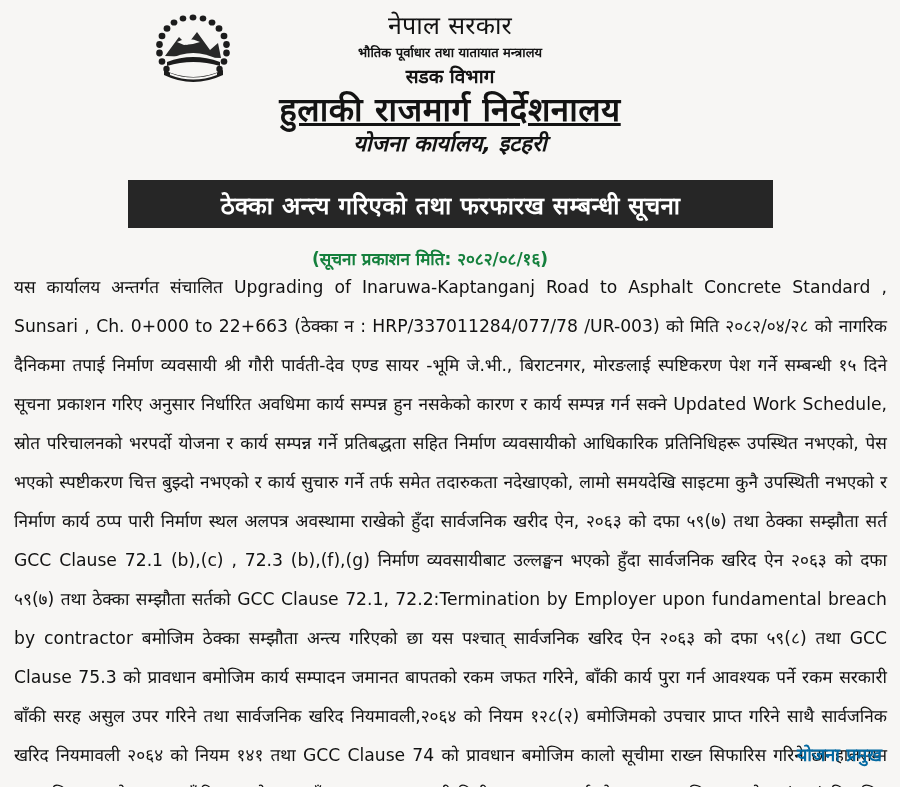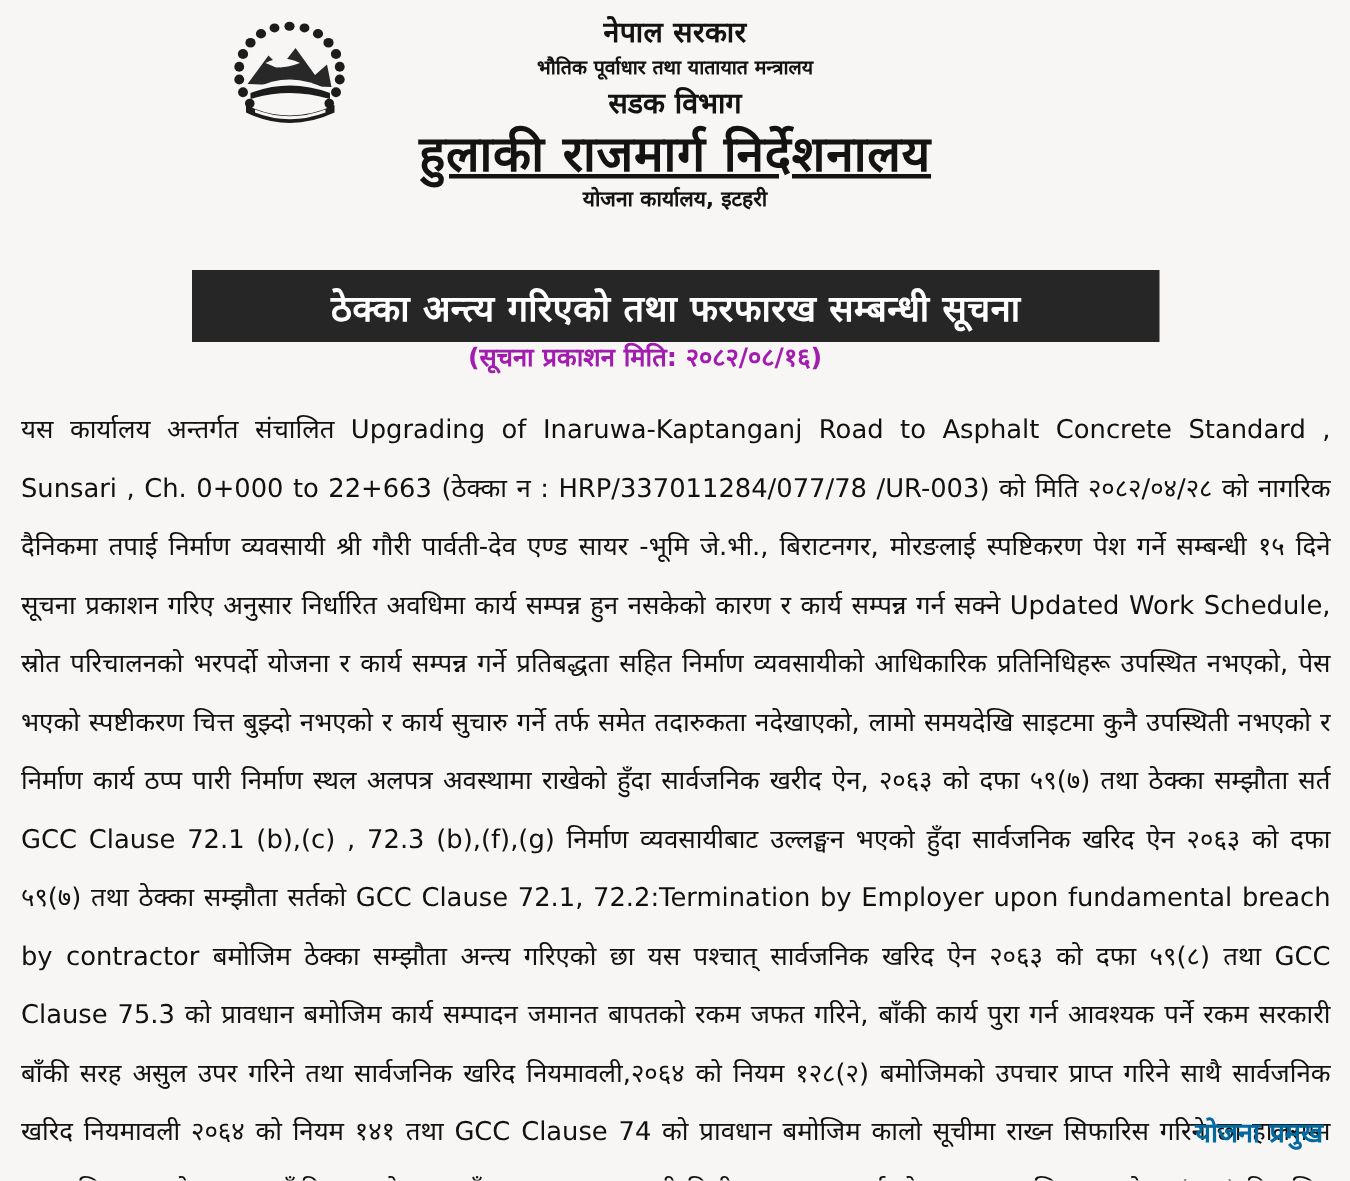--- a/index.html
+++ b/index.html
@@ -43,22 +43,22 @@
   }
   .emblem svg { display: block; width: 82px; height: 78px; }
 
   .lh-line {
     text-align: center;
     color: #131313;
     line-height: 1.15;
     font-family: "DejaVu Sans", "Liberation Sans", sans-serif;
   }
   .lh-govt {
-    font-size: 19px;
-    font-weight: 700;
+    font-size: 25px;
+    font-weight: 400;
     letter-spacing: .2px;
     padding-top: 4px;
   }
   .lh-ministry {
     font-size: 13px;
     font-weight: 600;
     padding-top: 5px;
   }
   .lh-department {
     font-size: 19px;
@@ -66,23 +66,24 @@
     padding-top: 5px;
   }
   .lh-directorate {
     font-size: 33px;
     font-weight: 700;
     padding-top: 3px;
     letter-spacing: .5px;
     text-decoration: underline;
   }
   .lh-office {
-    font-size: 14px;
+    font-size: 22px;
     font-weight: 600;
     padding-top: 3px;
+    font-style: italic;
   }
 
   
   .banner-wrap {
     position: absolute;
     left: 128px;
     top: 180px;
     width: 645px;
     height: 48px;
   }
@@ -99,26 +100,26 @@
     letter-spacing: .3px;
     box-sizing: border-box;
     padding: 11px 10px;
     white-space: nowrap;
   }
 
   
   .pub-date {
     position: absolute;
     left: 0;
-    top: 226px;
+    top: 247px;
     width: 860px;
     text-align: center;
     font-size: 17px;
     font-weight: 600;
-    color: #a21caf;
+    color: #15803d;
   }
 
   
   .body-text {
     position: absolute;
     left: 14px;
     top: 268px;
     width: 873px;
     font-size: 17.2px;
     line-height: 39px;

